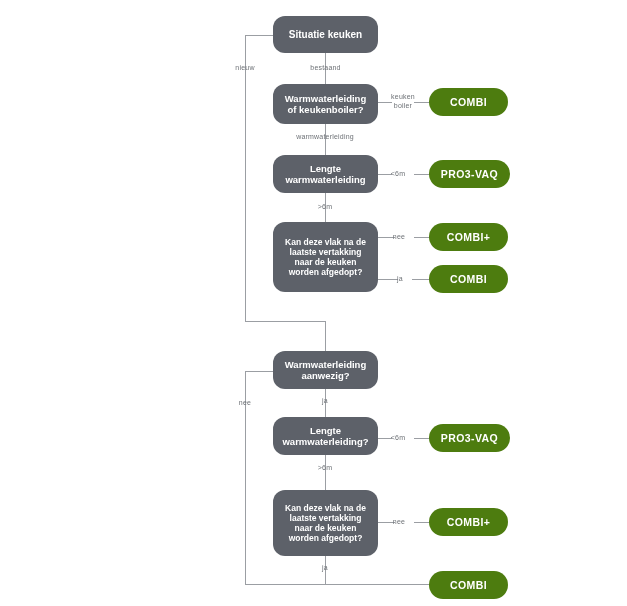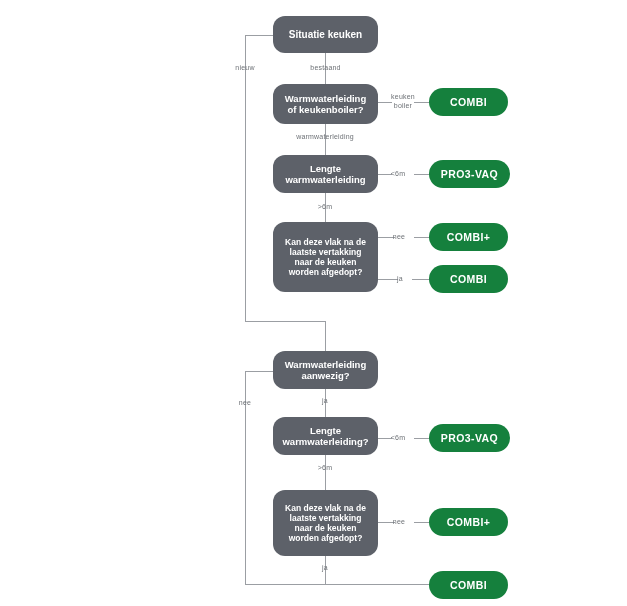--- a/index.html
+++ b/index.html
@@ -42,21 +42,21 @@
     text-align: center;
     line-height: 1.18;
     box-sizing: border-box;
     padding: 2px 6px;
   }
   .node .txt { display: block; }
 
   
   .pill {
     position: absolute;
-    background: #15803d;
+    background: #4d7c0f;
     border-radius: 16px;
     color: #ffffff;
     font-weight: bold;
     letter-spacing: 0.4px;
     display: flex;
     align-items: center;
     justify-content: center;
     text-align: center;
     box-sizing: border-box;
   }

